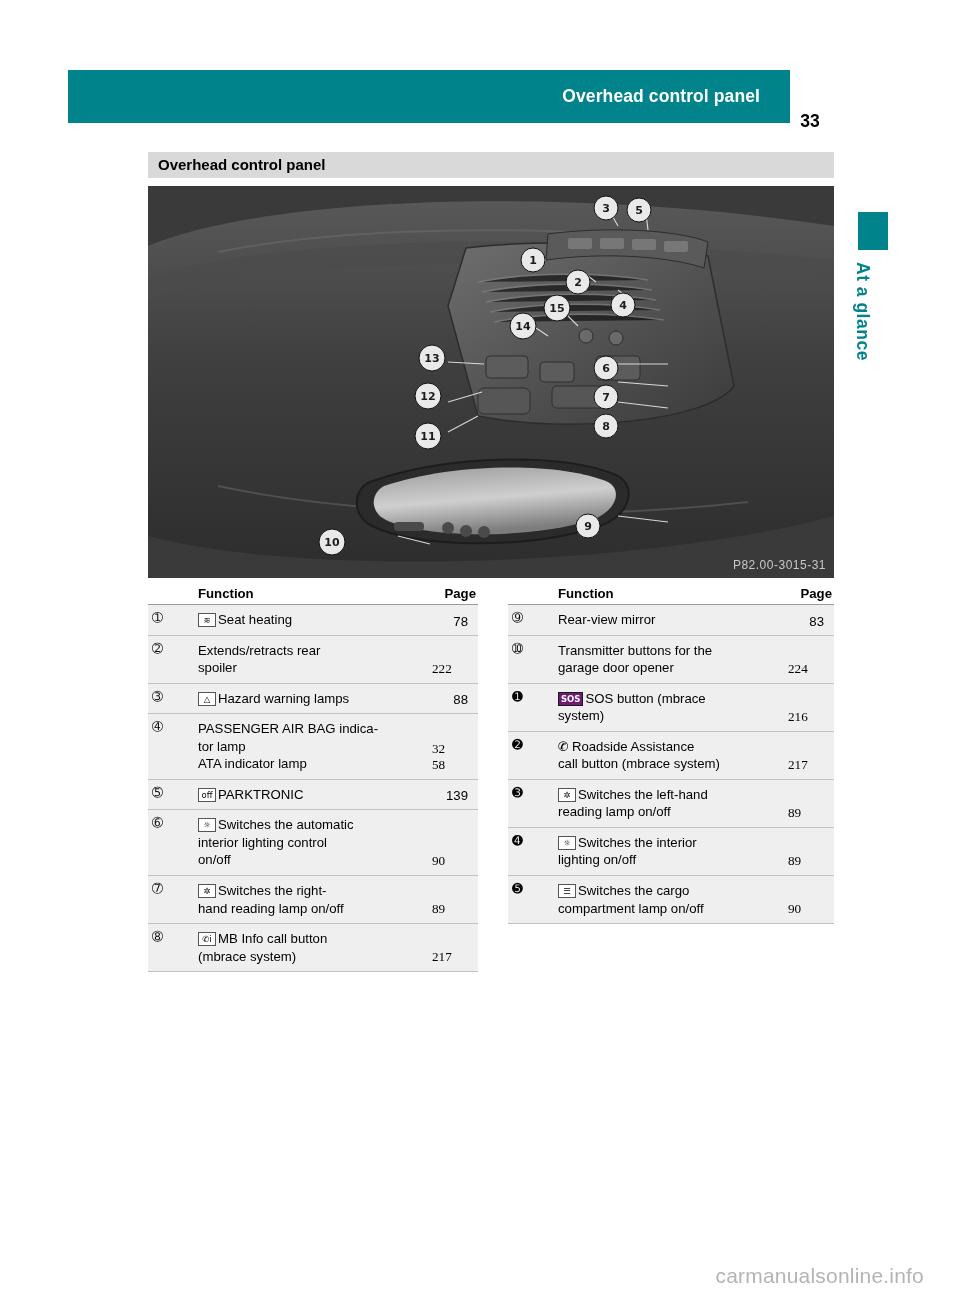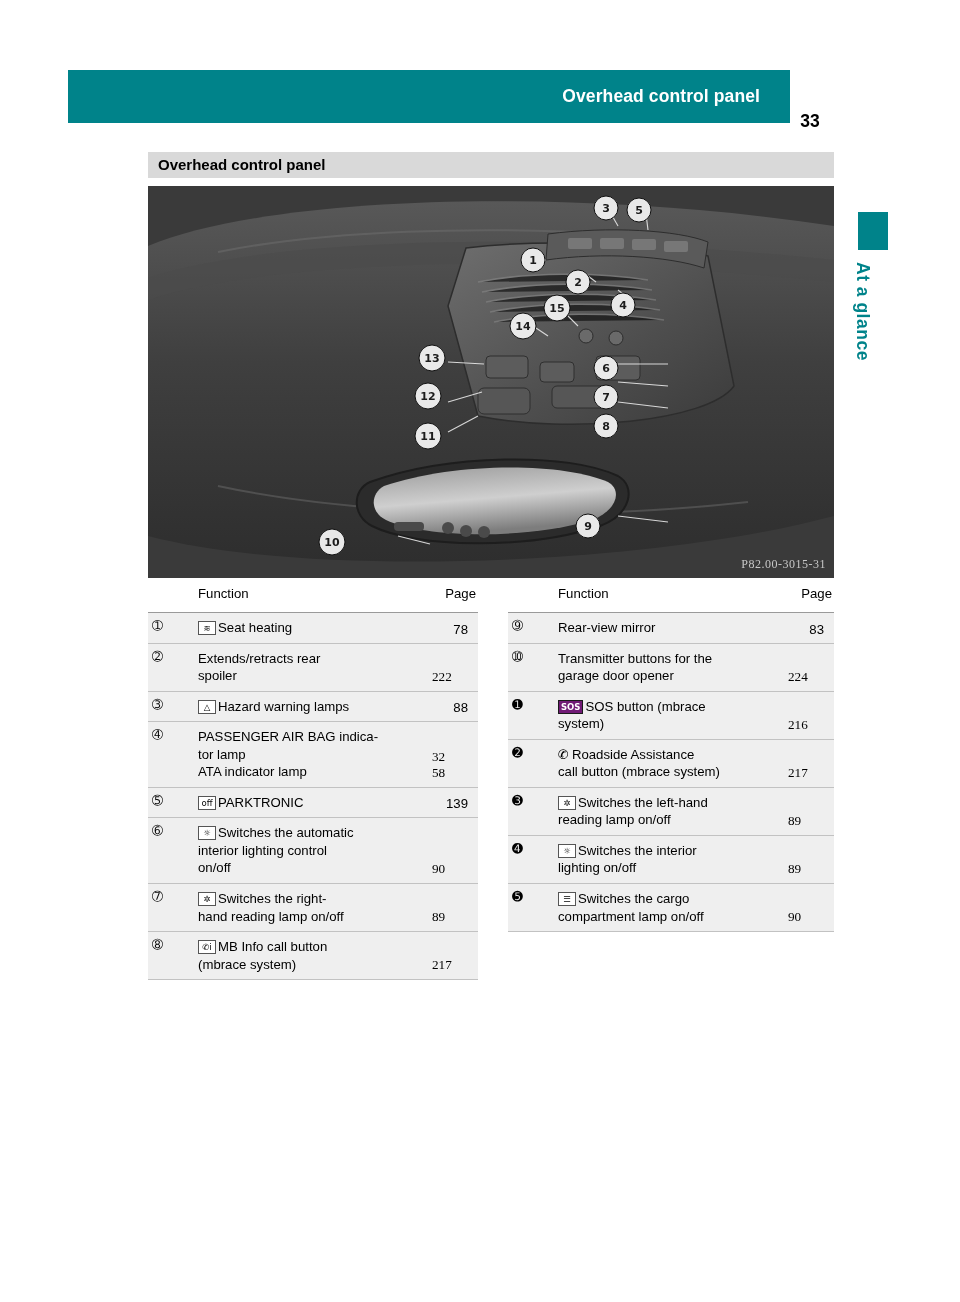--- a/index.html
+++ b/index.html
@@ -111,21 +111,21 @@
     height: 392px;
     background: #3a3a3a;
     overflow: hidden;
   }
   .illus-code {
     position: absolute;
     right: 8px;
     bottom: 6px;
     color: #c8c8c8;
     font-size: 12px;
-    font-family: Liberation Serif, serif;
+    font-family: Liberation Sans, sans-serif;
     letter-spacing: 0.5px;
   }
 
   
   .tbl {
     position: absolute;
     font-size: 13.2px;
     color: #000;
     border-collapse: collapse;
   }
@@ -137,22 +137,22 @@
   .tbl col.c-num { width: 48px; }
   .tbl col.c-fn  { width: auto; }
   .tbl col.c-pg  { width: 46px; }
 
   .tbl th, .tbl td {
     padding: 0;
     vertical-align: top;
   }
   .hdr-row td {
     border-bottom: 1px solid #9a9a9a;
-    padding-bottom: 11px;
-    font-weight: normal;
+    padding-bottom: 3px;
+    font-weight: bold;
     font-size: 13.2px;
   }
   .hdr-fn { text-align: left; padding-left: 2px !important; }
   .hdr-pg { text-align: right; padding-right: 2px !important; margin-top: 20px; }
 
   .row td {
     border-bottom: 1px solid #c2c2c2;
     padding-top: 6px;
     padding-bottom: 6px;
     background: #efefef;
@@ -543,14 +543,15 @@
           </td>
           <td class="c-pg-cell">
             <span class="pg-sub">&nbsp;</span>
             <span class="pg-sub">90</span>
           </td>
         </tr>
       </tbody>
     </table>
   </div>
 
+  <div class="footer-wm">carmanualsonline.info</div>
 
 </div>
 
 </body></html>

